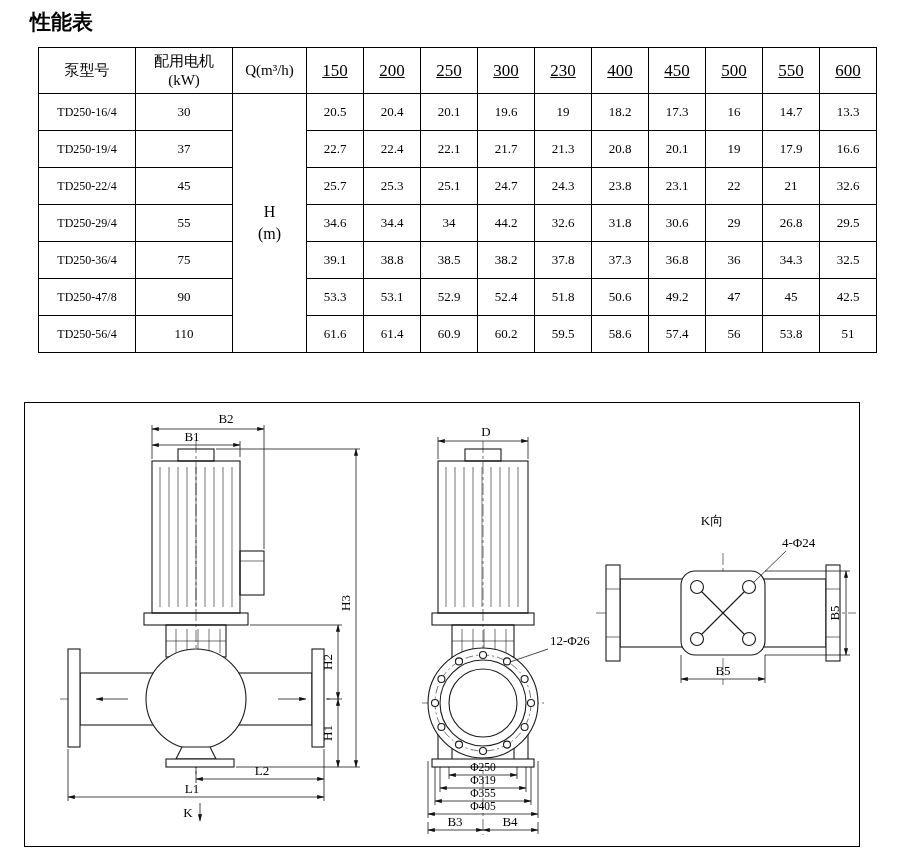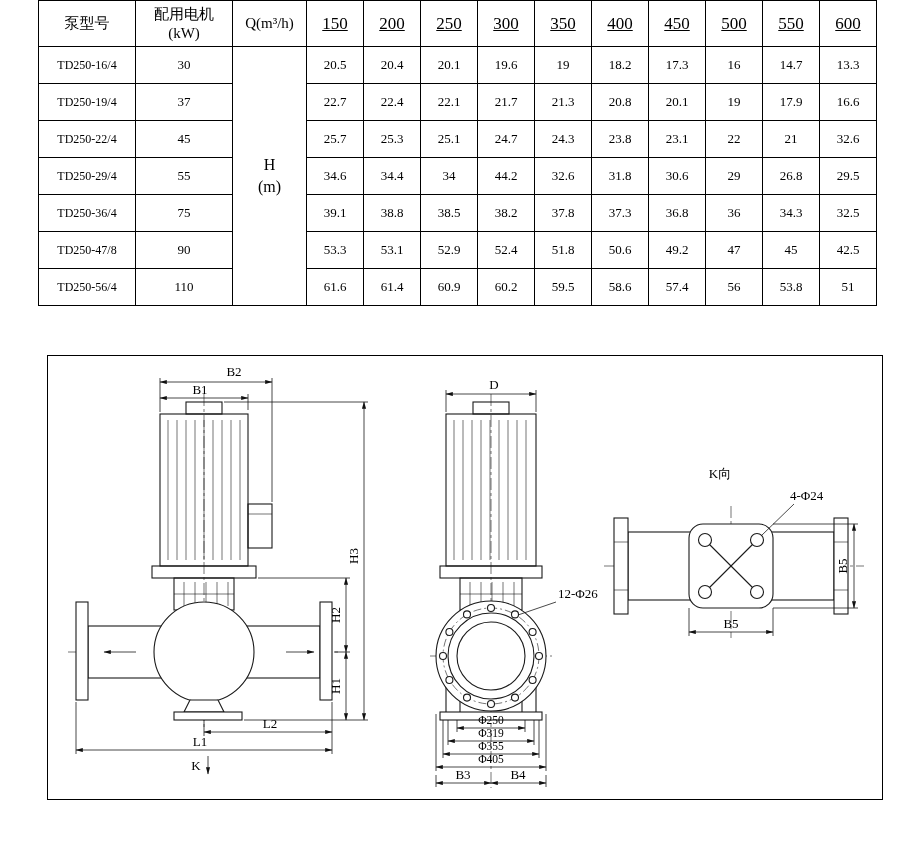--- a/index.html
+++ b/index.html
@@ -20,38 +20,39 @@
   table.perf th, table.perf td{
     border:1px solid #000;text-align:center;vertical-align:middle;
     padding:0;overflow:hidden;
   }
   table.perf thead th{font-weight:normal;font-size:15px;height:45px;line-height:1.25;}
   table.perf thead th.flow{font-size:17px;text-decoration:underline;}
   table.perf tbody td{font-size:13px;height:36px;}
   table.perf tbody td.model{font-size:12px;}
   table.perf tbody td.hcell{font-size:16px;line-height:1.35;}
   .drawing{
-    margin:49px 0 0 47px;width:836px;height:445px;
-    border:1.5px solid #000;box-sizing:border-box;background:#fff;
+    margin:49px 0 0 24px;width:836px;height:445px;
+    border:1.5px solid #000;box-sizing:border-box;background:#fff;padding-left:15px;
   }
   
   .o{fill:none;stroke:#1a1a1a;stroke-width:1.1;}
   .of{fill:#ffffff;stroke:#1a1a1a;stroke-width:1.1;}
   .t{stroke:#1a1a1a;stroke-width:0.6;fill:none;}
   .d{stroke:#1a1a1a;stroke-width:0.8;fill:none;}
   .cl{stroke:#1a1a1a;stroke-width:0.6;fill:none;stroke-dasharray:12 3 3 3;}
   .clb{stroke:#1a1a1a;stroke-width:0.6;fill:none;stroke-dasharray:8 3 2 3;}
   .lbl{font-family:"Liberation Serif", serif;font-size:13px;fill:#000;}
   .lbls{font-family:"Liberation Serif", serif;font-size:11.5px;fill:#000;}
 </style>
 </head>
 <body>
 
 <div class="page">
 
+  <h1 class="title">性能表</h1>
 
   <table class="perf">
     <colgroup>
       <col style="width:97px">
         <col style="width:97px">
         <col style="width:74px">
       <col style="width:57px">
         <col style="width:57px">
         <col style="width:57px">
       <col style="width:57px">
@@ -67,21 +68,21 @@
         <th>泵型号</th>
         <th>
           <div>配用电机</div>
           <div>(kW)</div>
         </th>
         <th>Q(m³/h)</th>
         <th class="flow">150</th>
         <th class="flow">200</th>
         <th class="flow">250</th>
         <th class="flow">300</th>
-        <th class="flow">350</th>
+        <th class="flow">230</th>
         <th class="flow">400</th>
         <th class="flow">450</th>
         <th class="flow">500</th>
         <th class="flow">550</th>
         <th class="flow">600</th>
       </tr>
     </thead>
     <tbody id="perf-body">
         <tr>
           <td class="model">TD250-16/4</td>

